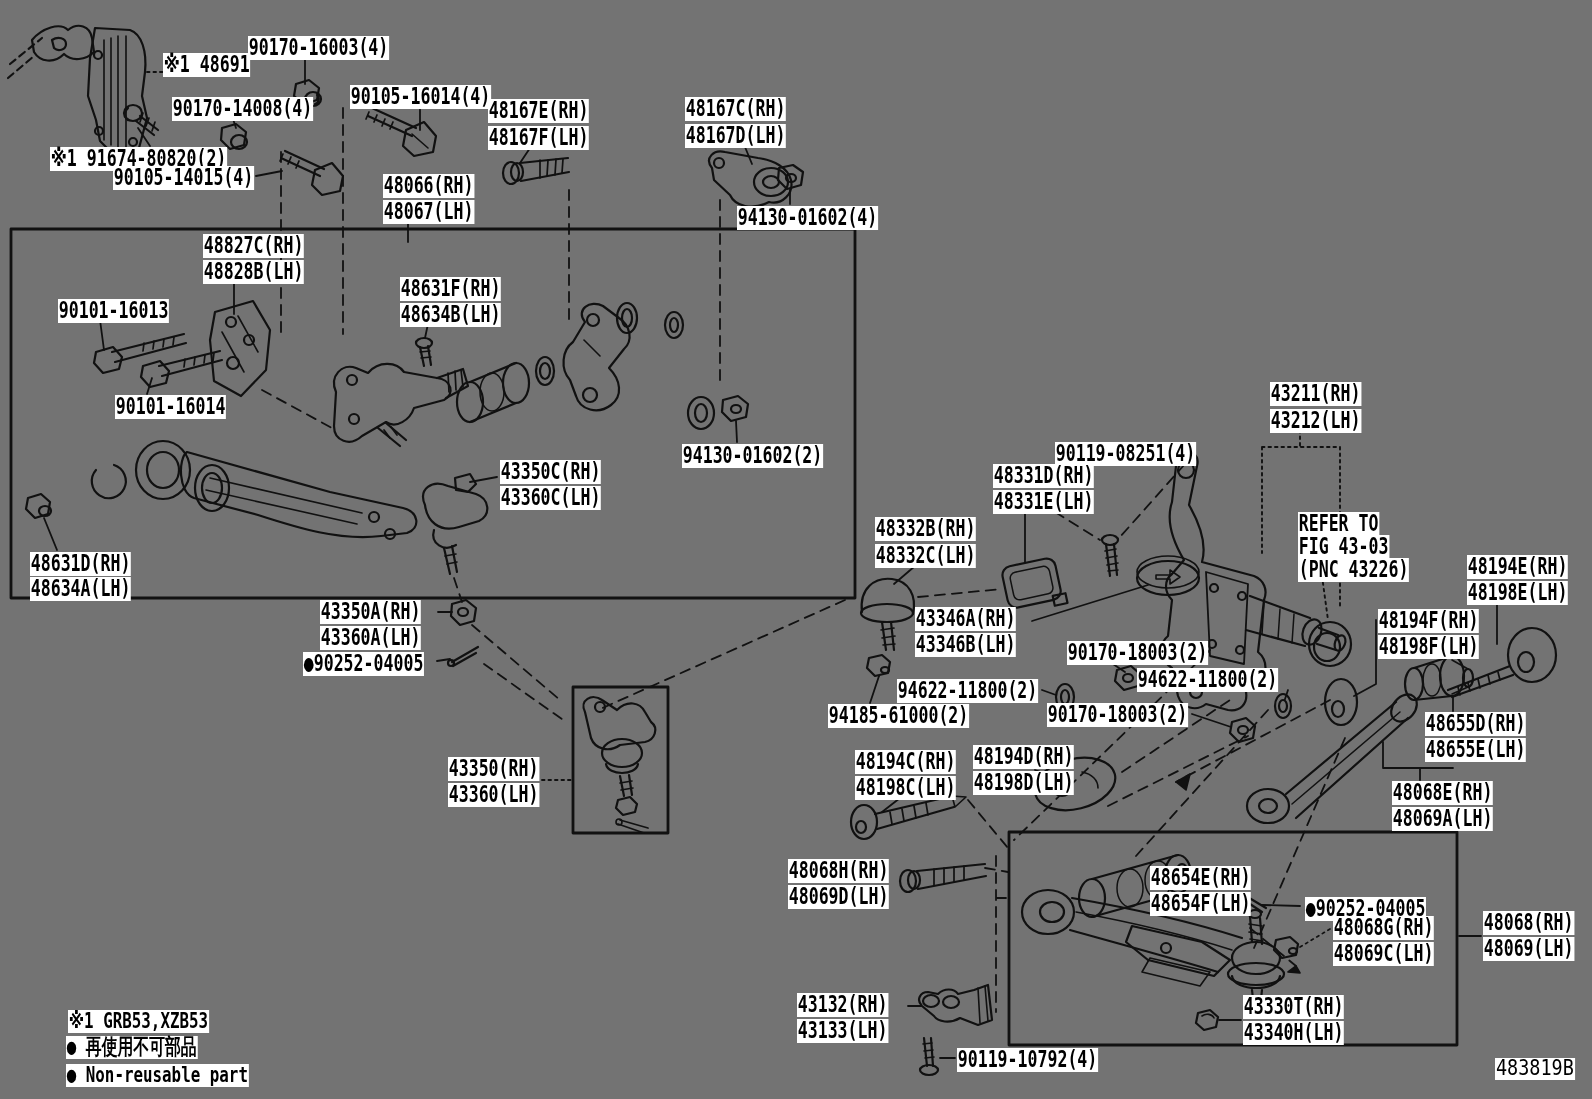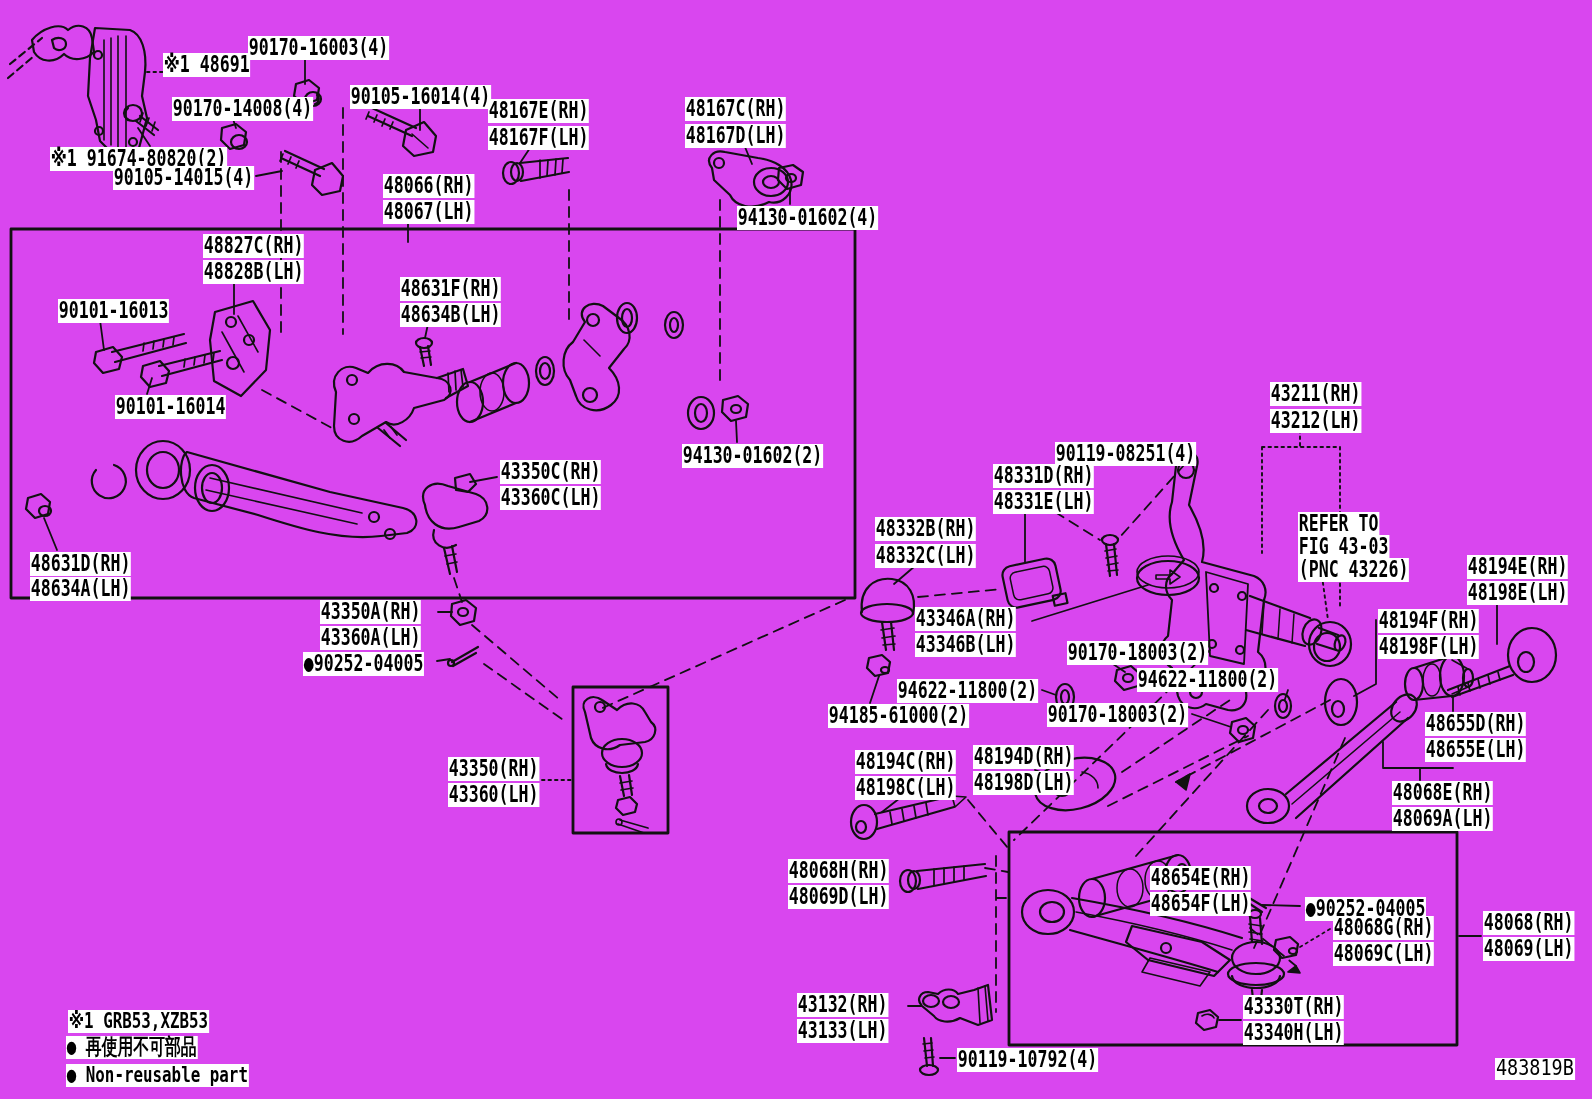--- a/index.html
+++ b/index.html
@@ -1,17 +1,17 @@
 <!DOCTYPE html>
 <html><head>
 <meta charset="utf-8">
 <style>
   html,body { margin:0; padding:0; background:#fff; }
   #stage {
-    position:relative; width:1592px; height:1099px; background:#d946ef;
+    position:relative; width:1592px; height:1099px; background:#737373;
     overflow:hidden;
     font-family:"DejaVu Sans Mono","DejaVu Sans",monospace;
     text-align:center;
   }
   #art { position:absolute; left:0; top:0; z-index:1; }
   #labels { position:absolute; left:0; top:0; width:100%; height:100%; z-index:2; }
   .lbl {
     position:absolute; white-space:nowrap; color:#000;
     font:700 23px "DejaVu Sans Mono","DejaVu Sans",monospace;
     line-height:1.04; transform:scaleX(0.72); transform-origin:0 0;

